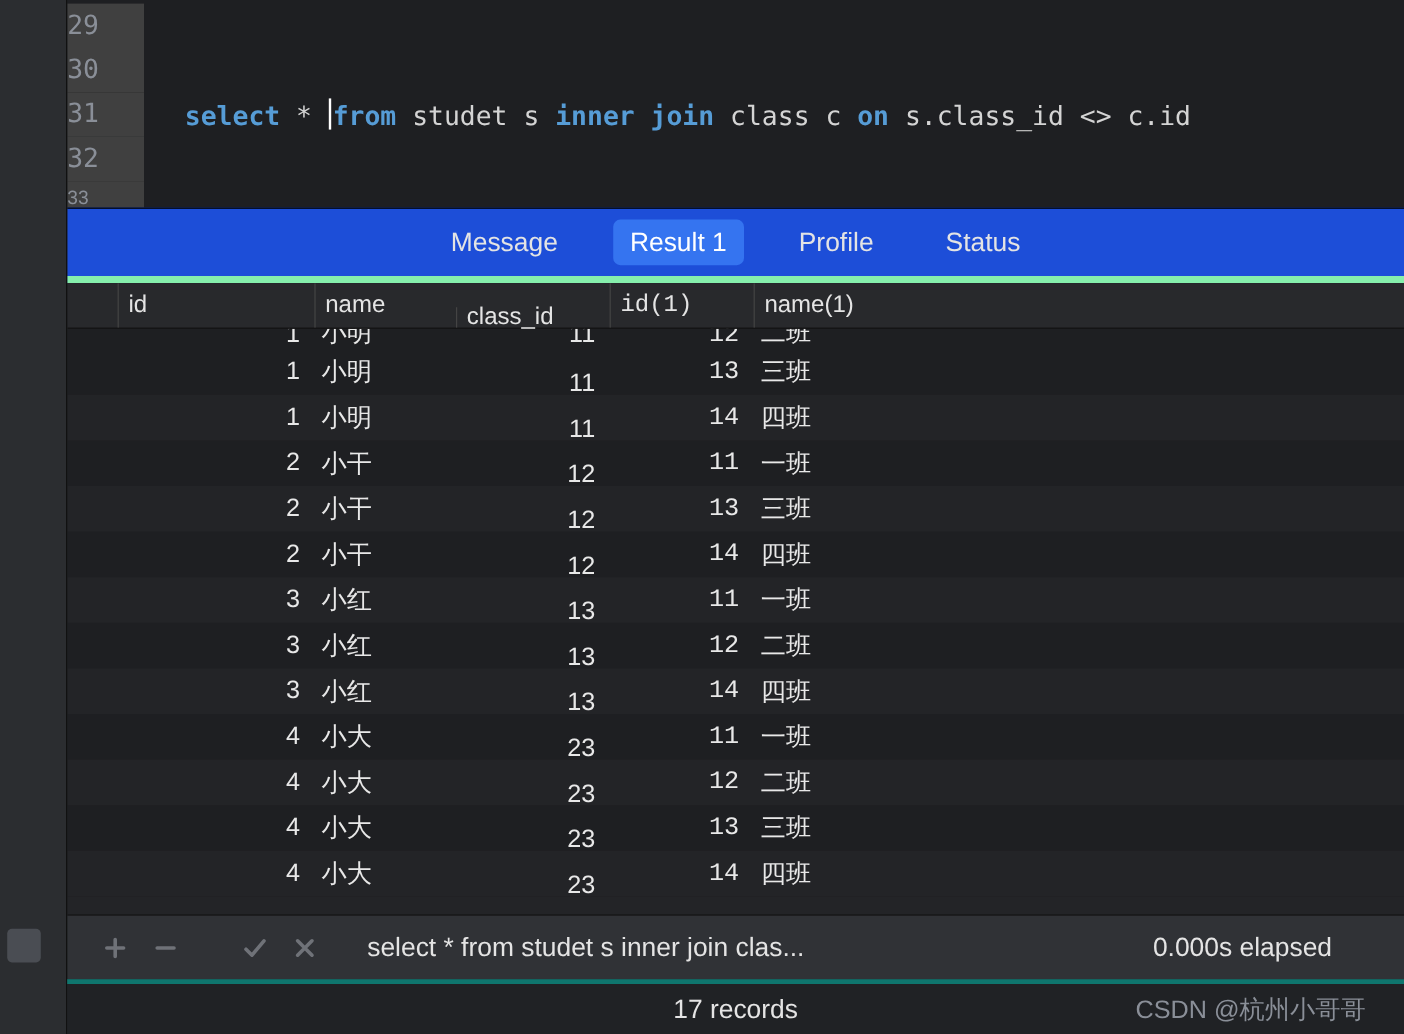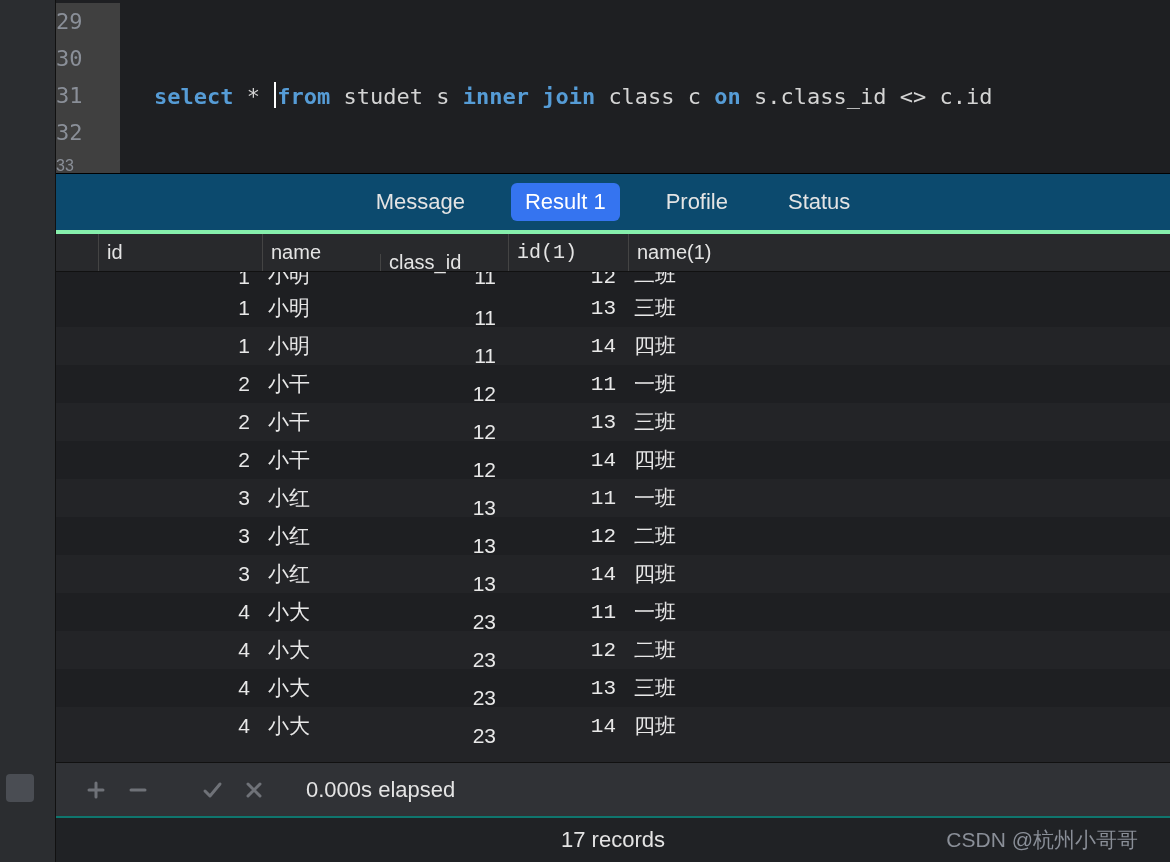--- a/index.html
+++ b/index.html
@@ -9,21 +9,21 @@
   .left-strip .btn { position:absolute; bottom:60px; left:6px; width:28px; height:28px; background:#4a4d53; border-radius:4px; }
   .main { flex:1; display:flex; flex-direction:column; }
   .editor { background:#1e1f22; padding-top:3px; }
   .code-line { display:flex; height:37px; align-items:center; font-family: "Menlo","Consolas",monospace; font-size:22px; }
   .gutter { width:64px; background:#404040; color:#8a8f98; text-align:left; padding-right:10px; line-height:37px; }
   .code { padding-left:34px; color:#d4d4d4; white-space:pre; position:relative; }
   .kw { color:#569cd6; font-weight:600; }
   .cursor-bar { display:inline-block; width:2px; height:26px; background:#fff; vertical-align:-4px; margin:0 1px; }
   .partial-gutter { height:22px; display:flex; }
   .partial-gutter .gutter { height:22px; line-height:30px; overflow:hidden; }
-  .tabs-wrap { border-top:1px solid #000; border-bottom:4px solid #86efac; background:#0c4a6e; }
+  .tabs-wrap { border-top:1px solid #000; border-bottom:6px solid #86efac; background:#1d4ed8; }
   .tabs { display:flex; justify-content:center; gap:32px; height:56px; align-items:center; }
   .tab { color:#e4e4e4; font-size:22px; padding:6px 14px; border-radius:6px; cursor:pointer; }
   .tab.active { background:#3574f0; color:#fff; }
   .table-area { flex:1; display:flex; flex-direction:column; overflow:hidden; background:#1e1f22; }
   .thead { display:flex; background:#28292c; border-bottom:1px solid #111; height:38px; align-items:stretch; font-size:20px; color:#e4e4e4; }
   .th { border-left:1px solid #444; display:flex; align-items:center; padding-left:8px; }
   .th.first { border-left:none; }
   .rows { flex:1; overflow:hidden; }
   .row { display:flex; height:38px; align-items:center; font-size:21px; }
   .row.alt { background:#232427; }
@@ -38,21 +38,21 @@
   .c-cls  { width:128px;margin-top:20px; }
   .c-id1  { width:120px;font-family:Liberation Mono, monospace; }
   .c-n1   { flex:1; }
   .resultbar { height:54px; background:#303236; border-top:1px solid #111; display:flex; align-items:center; font-size:22px; color:#e4e4e4; }
   .rb-icons { display:flex; gap:18px; padding-left:28px; padding-right:40px; color:#6f7278; align-items:center; }
   .rb-icons .ic { width:24px; height:24px; display:flex; align-items:center; justify-content:center; }
   .rb-icons .ic svg { display:block; }
   .rb-icons .sep { width:14px; }
   .rb-query { flex:1; white-space:nowrap; overflow:hidden; text-overflow:ellipsis; padding-right:40px; }
   .rb-time { padding-right:60px; color:#e4e4e4; }
-  .statusbar { height:46px; background:#202225; border-top:2px solid #0f766e; display:flex; align-items:center; position:relative; }
+  .statusbar { height:46px; background:#202225; border-top:4px solid #0f766e; display:flex; align-items:center; position:relative; }
   .statusbar .recs { position:absolute; left:50%; transform:translateX(-50%); color:#e4e4e4; font-size:22px; }
   .statusbar .csdn { position:absolute; right:32px; color:#8a8f98; font-size:21px; }
 </style>
 </head>
 <body>
 
 <div class="root">
   <div class="left-strip">
     <div class="btn"></div>
   </div>
@@ -231,20 +231,21 @@
             <svg width="22" height="22" viewBox="0 0 22 22">
               <path d="M4 12l5 5L19 5" stroke="#6f7278" stroke-width="3" fill="none" stroke-linecap="round" stroke-linejoin="round"></path>
             </svg>
           </span>
         <span class="ic">
             <svg width="20" height="20" viewBox="0 0 20 20">
               <path d="M4 4l12 12M16 4L4 16" stroke="#6f7278" stroke-width="3" stroke-linecap="round"></path>
             </svg>
           </span>
       </div>
+      <div class="rb-query">select * from studet s inner join clas...</div>
       <div class="rb-time">0.000s elapsed</div>
     </div>
 
     <div class="statusbar">
       <div class="recs">17 records</div>
       <div class="csdn">CSDN @杭州小哥哥</div>
     </div>
 
   </div>
 </div>

